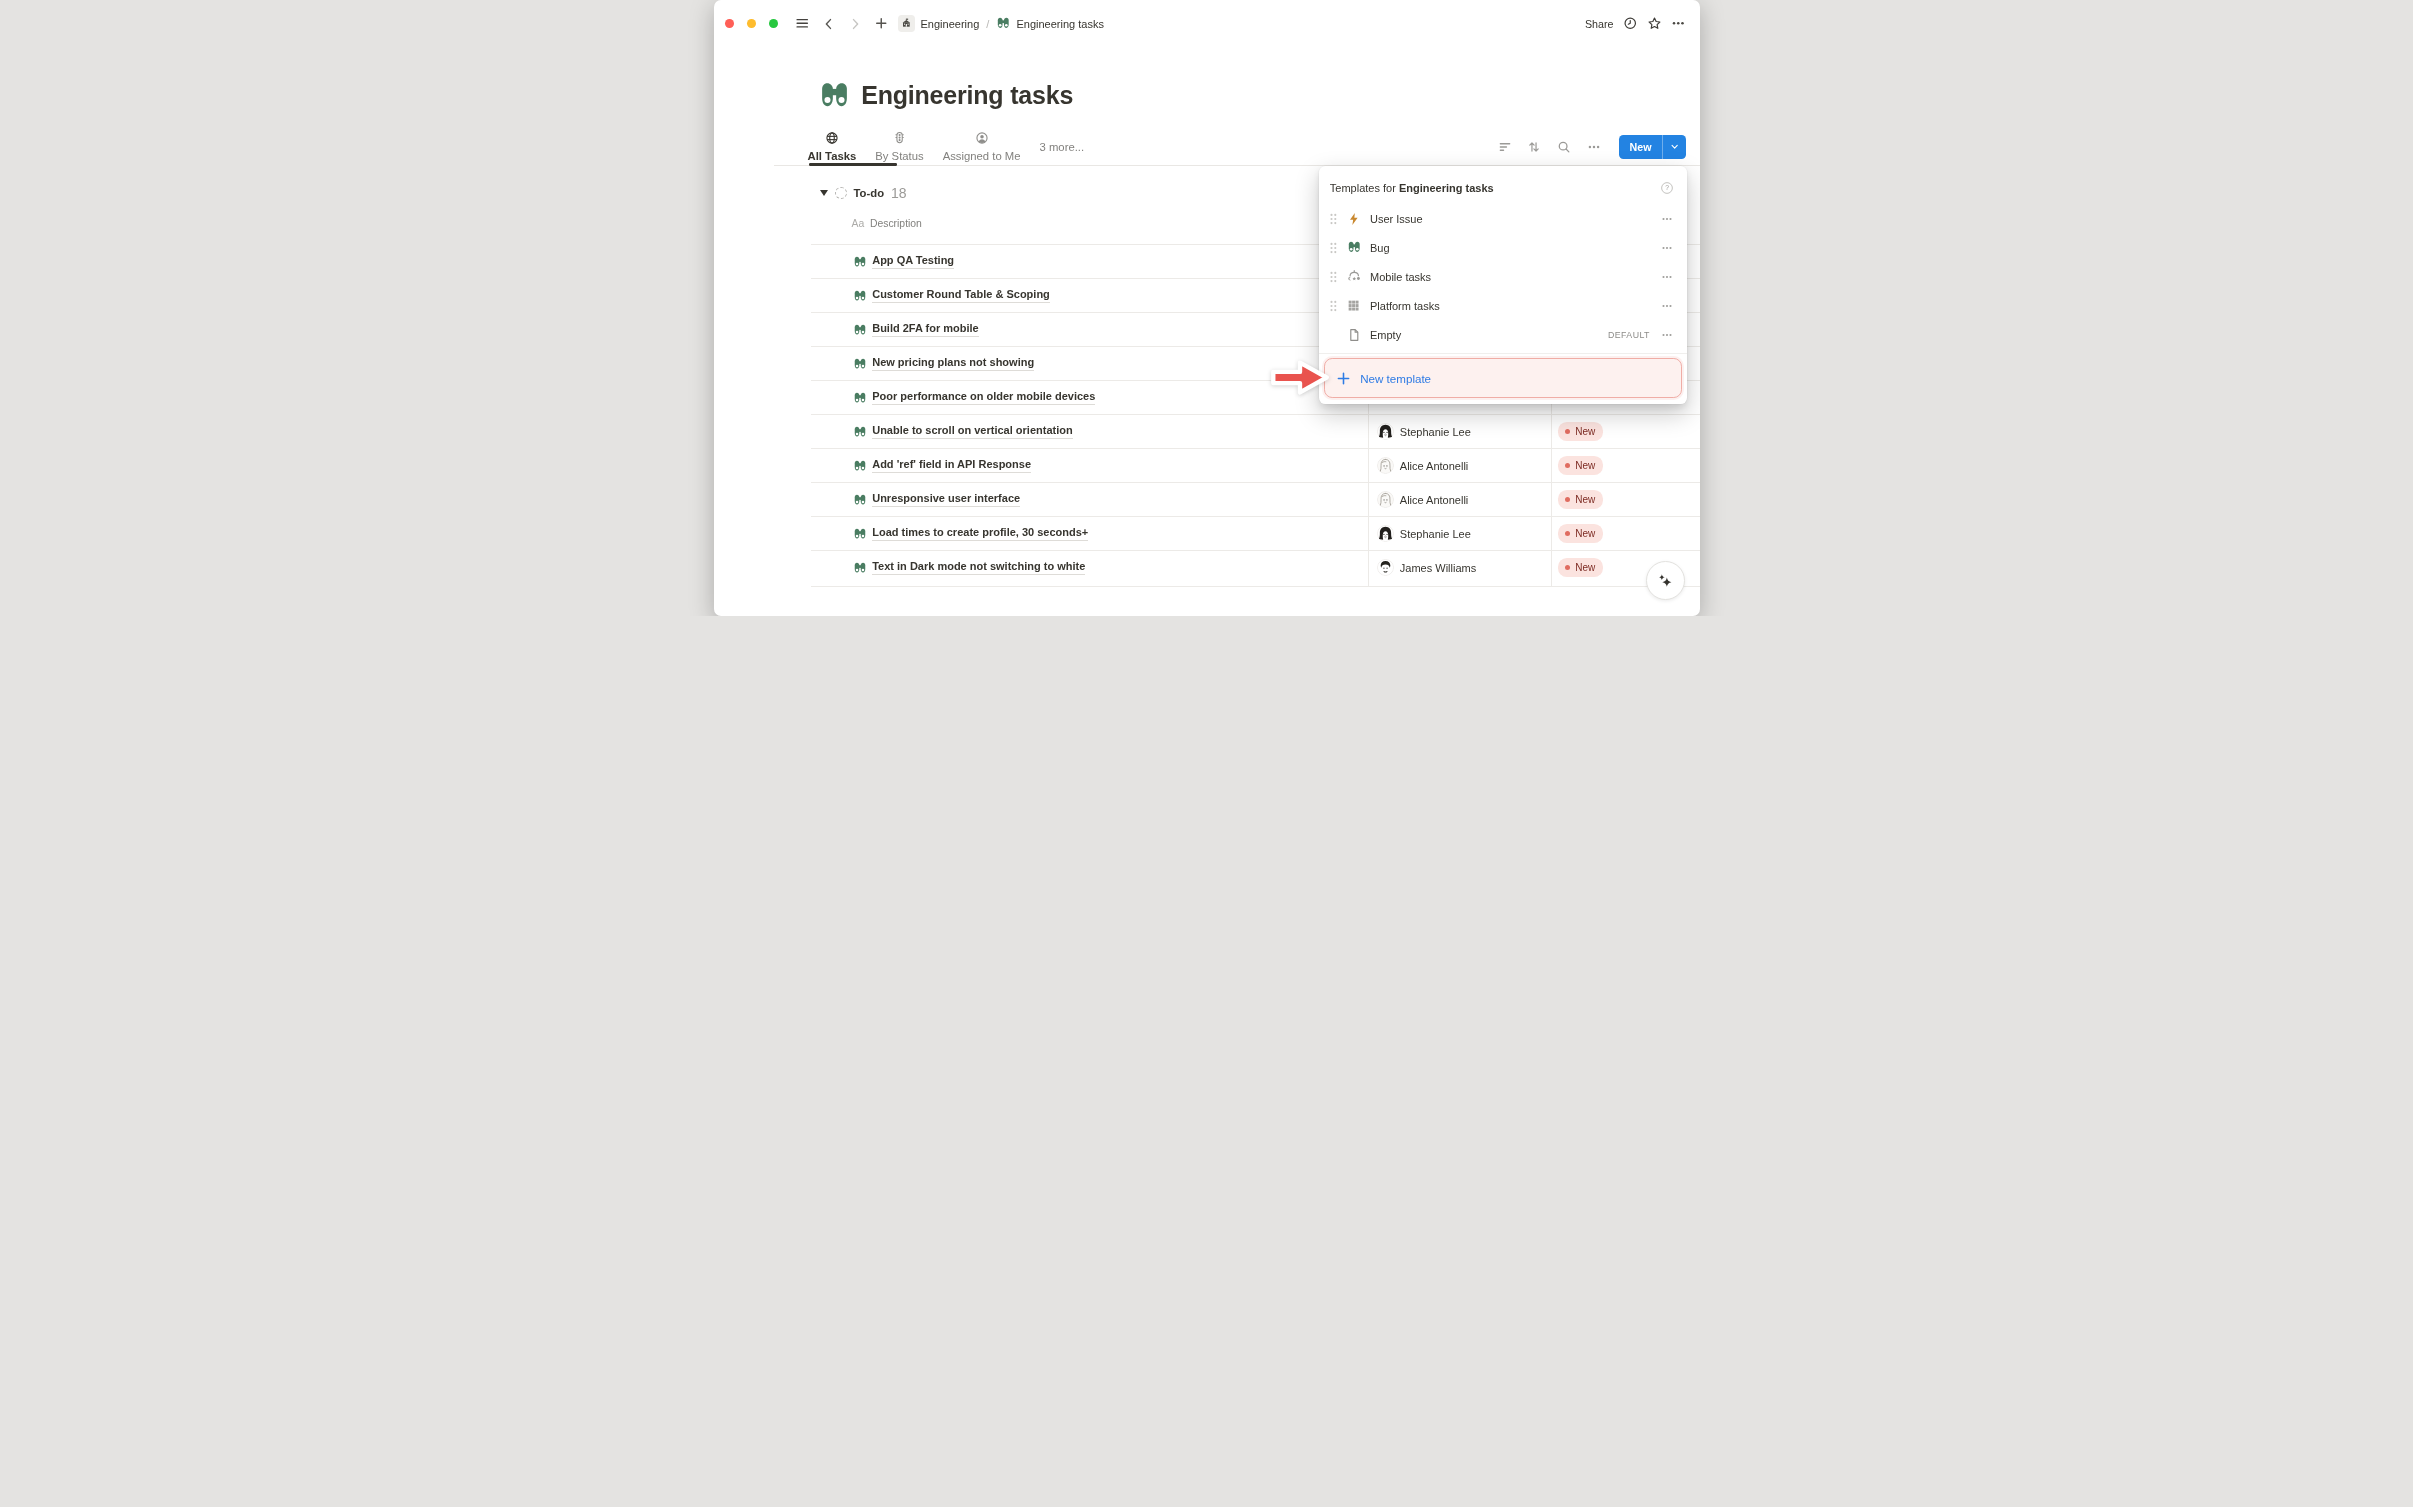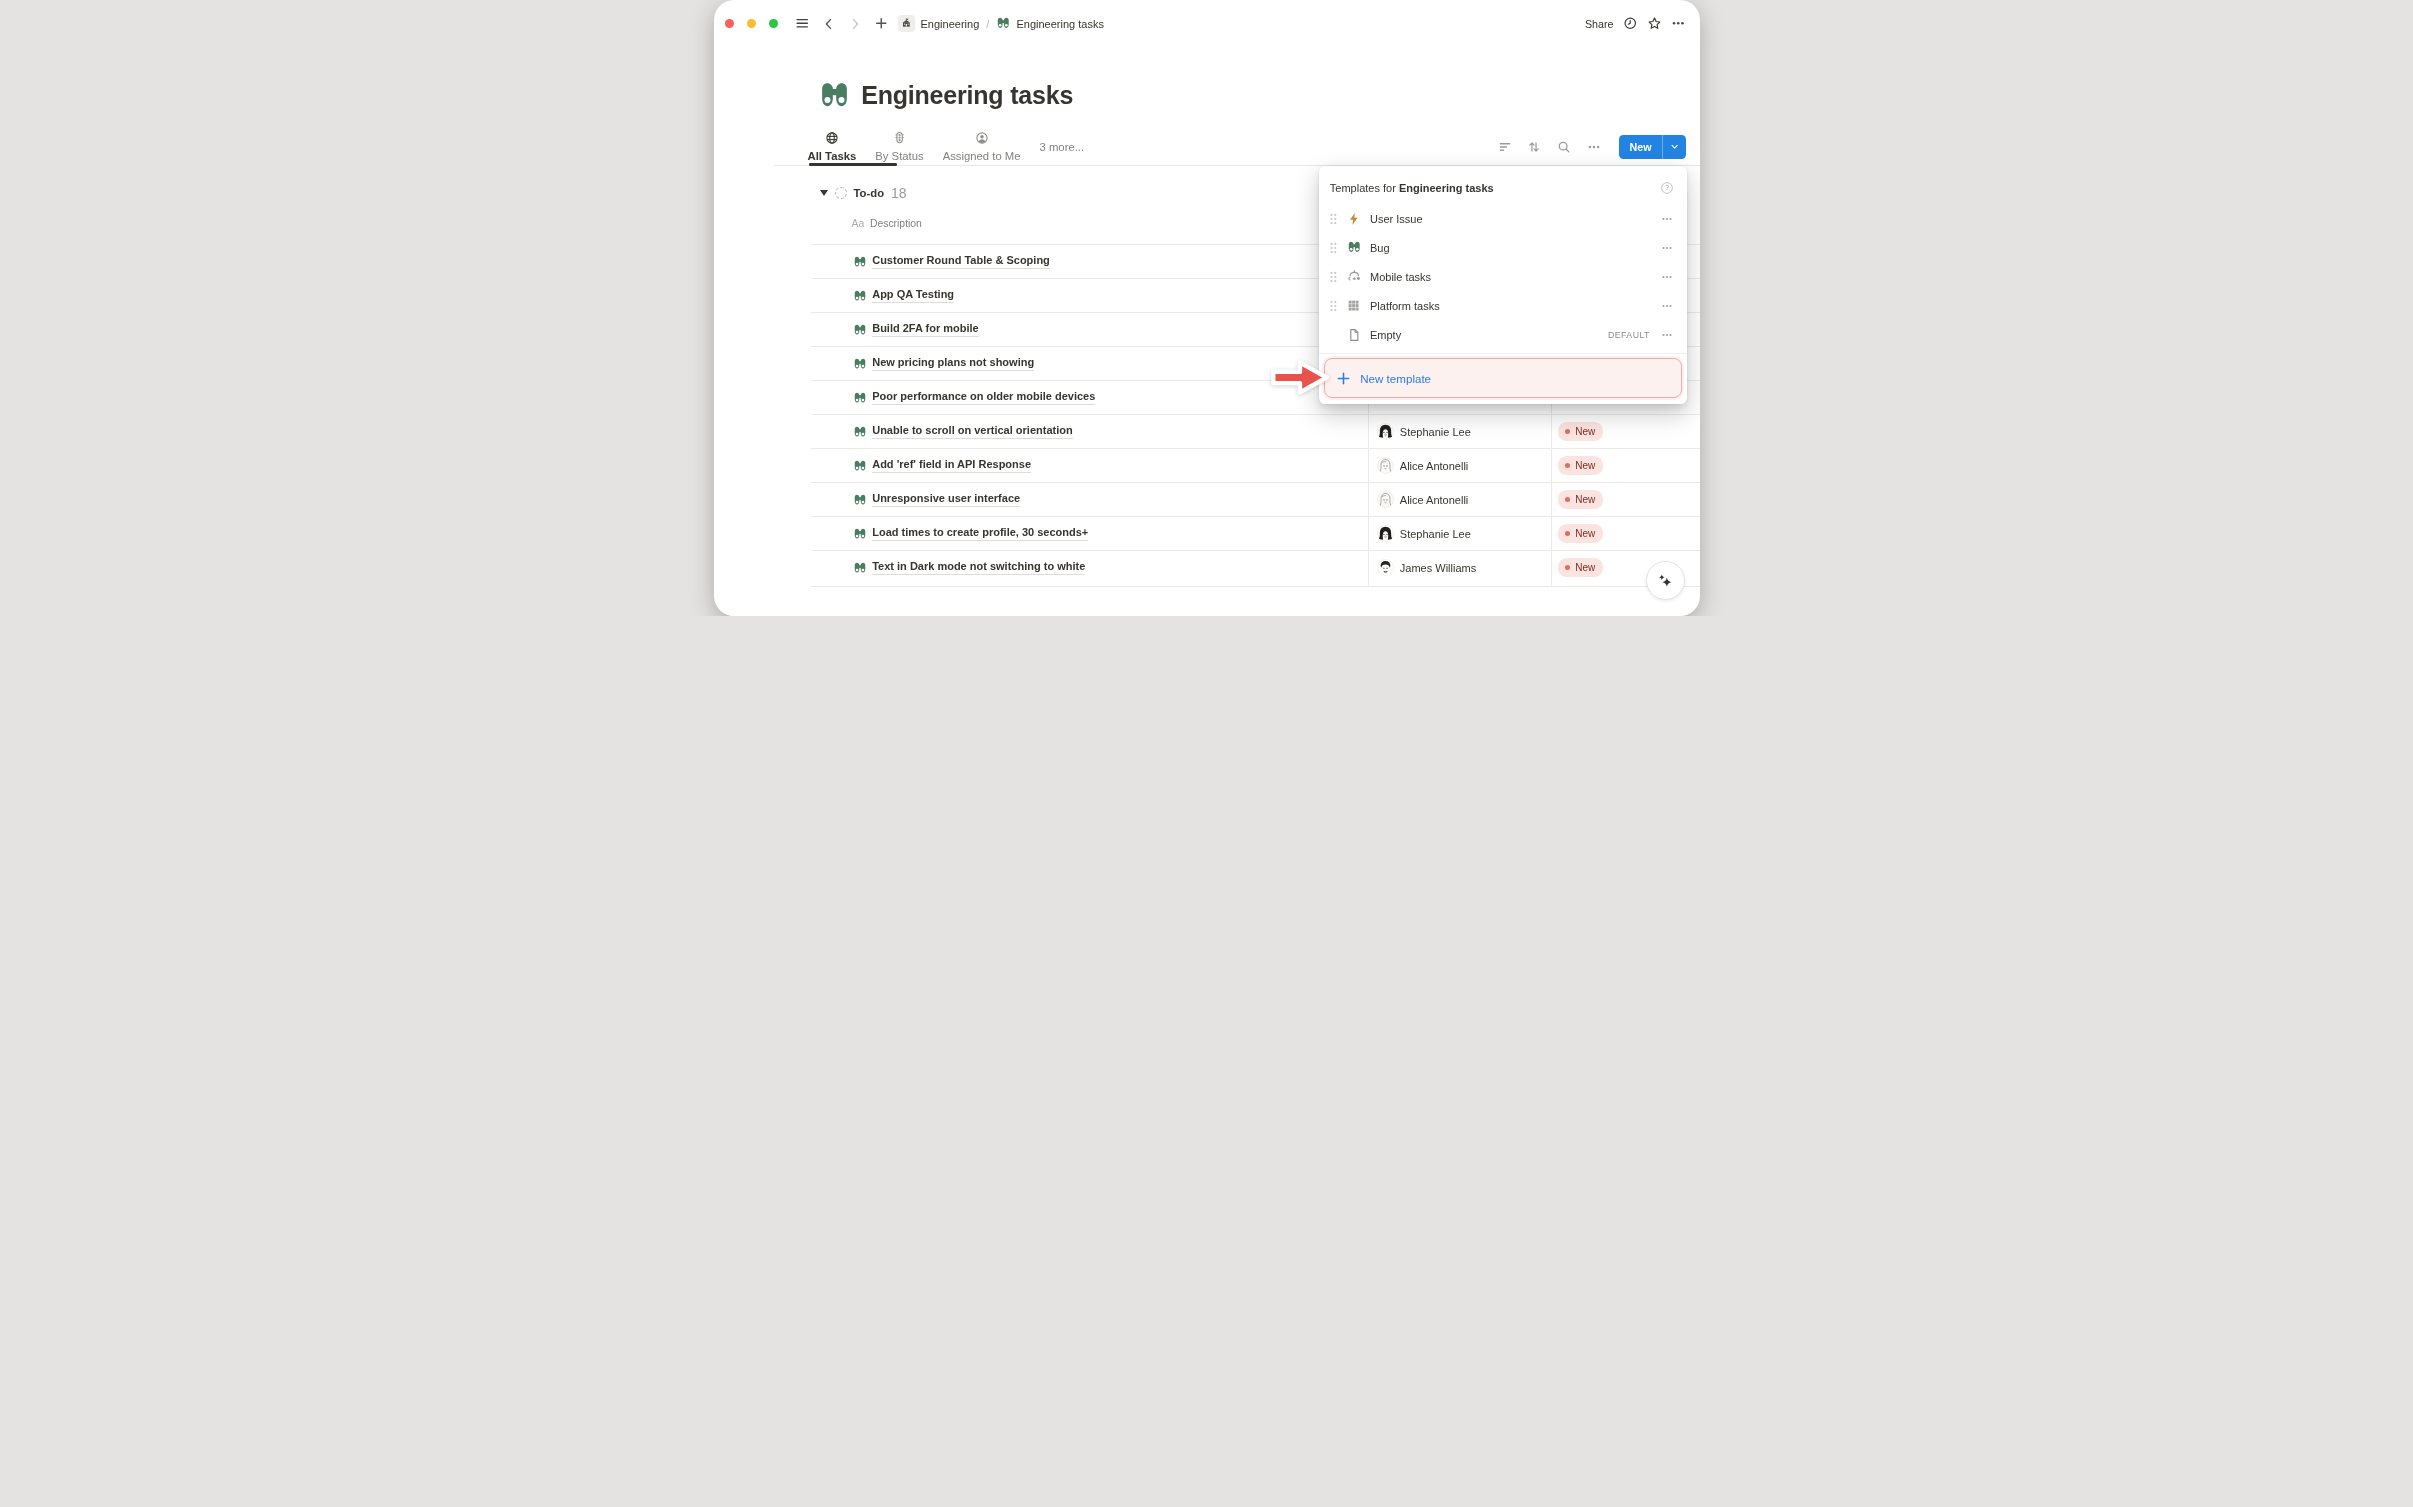--- a/index.html
+++ b/index.html
@@ -6,21 +6,21 @@
     --text:#37352F; --text-soft:#82817E; --text-faint:#9B9A97; --text-lighter:#A8A7A4;
     --line:#E9E7E4; --rowline:#ECEAE7;
     --blue:#2383E2; --linkblue:#2E7BE4;
     --green:#4A7D62; --yellow:#C9882F;
     --pillbg:#FBE3DF; --pilldot:#E06C60; --pilltext:#7D2B23;
     --hlbg:#FDF1EF; --hlborder:#F0ADA6; --arrowred:#E9534E;
   }
   *{margin:0;padding:0;box-sizing:border-box;}
   body{background:#E4E3E1;font-family:"Liberation Sans",sans-serif;color:var(--text);
        display:flex;justify-content:center;align-items:flex-start;}
-  .window{position:relative;width:986px;height:616px;background:#fff;border-radius:20px;
+  .window{position:relative;width:986px;height:616px;background:#fff;border-radius:7px;
           overflow:hidden;box-shadow:0 6.3px 25px rgba(0,0,0,.25);}
   svg{display:block;}
 
   
   .topbar{position:absolute;left:0;top:0;right:0;height:47px;display:flex;align-items:center;padding:0 14px 0 11.3px;}
   .lights{display:flex;gap:13.2px;margin-right:17.6px;}
   .light{width:8.8px;height:8.8px;border-radius:50%;}
   .tb-icon{width:15px;height:15px;display:flex;align-items:center;justify-content:center;cursor:pointer;}
   .nav-group{display:flex;align-items:center;gap:11.3px;margin-right:8.8px;}
   .crumbs{display:flex;align-items:center;gap:5.7px;font-size:11px;}
@@ -303,30 +303,30 @@
 
   <div class="table">
     <div class="vline" style="left:654px"></div>
     <div class="vline" style="left:837px"></div>
 
     <div class="trow">
       <div class="cell-title">
           <svg width="14" height="14" viewBox="0 0 24 24" style="color:var(--green)">
             <use href="#binoculars"></use>
           </svg>
+        <span class="row-title">App QA Testing</span>
+        </div>
+    </div>
+
+    <div class="trow">
+      <div class="cell-title">
+          <svg width="14" height="14" viewBox="0 0 24 24" style="color:var(--green)">
+            <use href="#binoculars"></use>
+          </svg>
         <span class="row-title">Customer Round Table &amp; Scoping</span>
-        </div>
-    </div>
-
-    <div class="trow">
-      <div class="cell-title">
-          <svg width="14" height="14" viewBox="0 0 24 24" style="color:var(--green)">
-            <use href="#binoculars"></use>
-          </svg>
-        <span class="row-title">App QA Testing</span>
         </div>
     </div>
 
     <div class="trow">
       <div class="cell-title">
           <svg width="14" height="14" viewBox="0 0 24 24" style="color:var(--green)">
             <use href="#binoculars"></use>
           </svg>
         <span class="row-title">Build 2FA for mobile</span>
         </div>

